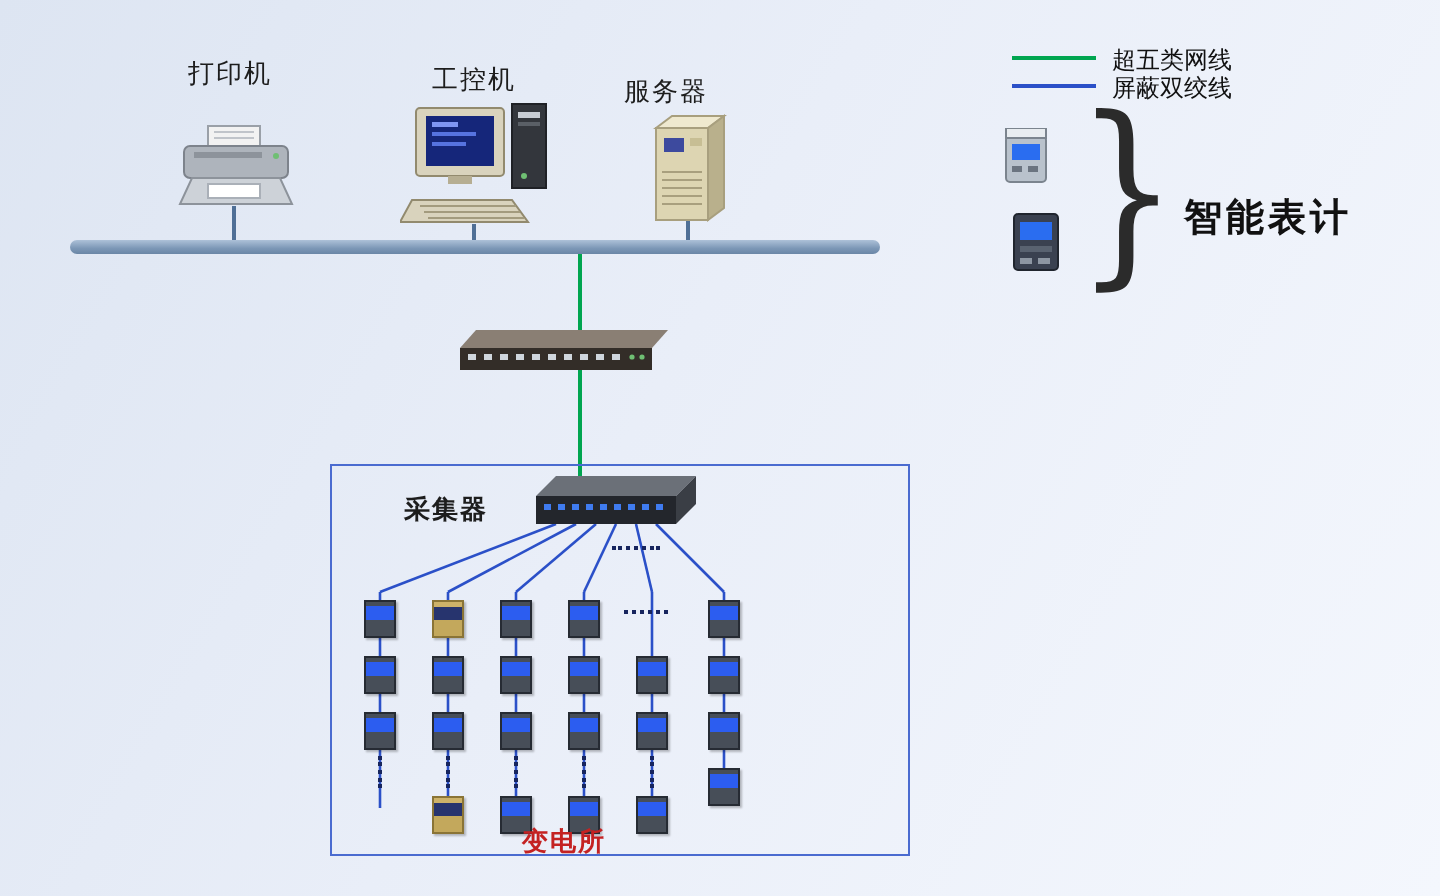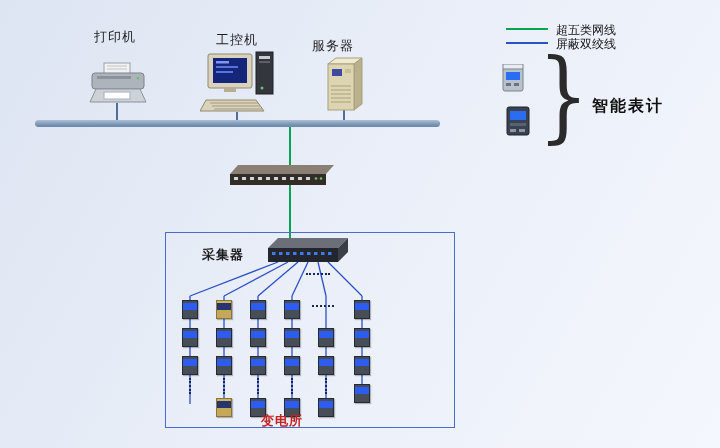--- a/index.html
+++ b/index.html
@@ -31,21 +31,21 @@
     border-color:#8a7436;
     background:linear-gradient(180deg,#cdb269 0 14%,#27346e 14% 52%,#c3a85c 52% 100%);
   }
   .vdots{position:absolute;width:0;height:16px;border-left:2px dotted #17255e;}
   .hdots{position:absolute;height:0;border-top:2px dotted #17255e;}
   .brace{
     position:absolute;left:538px;top:50px;font-size:100px;line-height:92px;color:#2b2b2b;
     font-family:"DejaVu Serif",serif;transform:scaleX(0.8);transform-origin:left top;
   }
   .substation-name{position:absolute;font-size:13px;font-weight:bold;color:#c42222;letter-spacing:1px;}
-  .smart-meter-title{position:absolute;left:592px;top:96px;font-size:16px;font-weight:bold;color:#111;letter-spacing:2px;}
+  .smart-meter-title{position:absolute;left:592px;top:96px;font-size:19px;font-weight:bold;color:#111;letter-spacing:2px;}
 </style>
 </head>
 <body>
 
 <div class="canvas">
 
   <svg class="abs" style="left:0;top:0" width="720" height="448">
 
     <line x1="117" y1="103" x2="117" y2="124" stroke="#4f6f96" stroke-width="2"></line>
     <line x1="237" y1="112" x2="237" y2="124" stroke="#4f6f96" stroke-width="2"></line>

